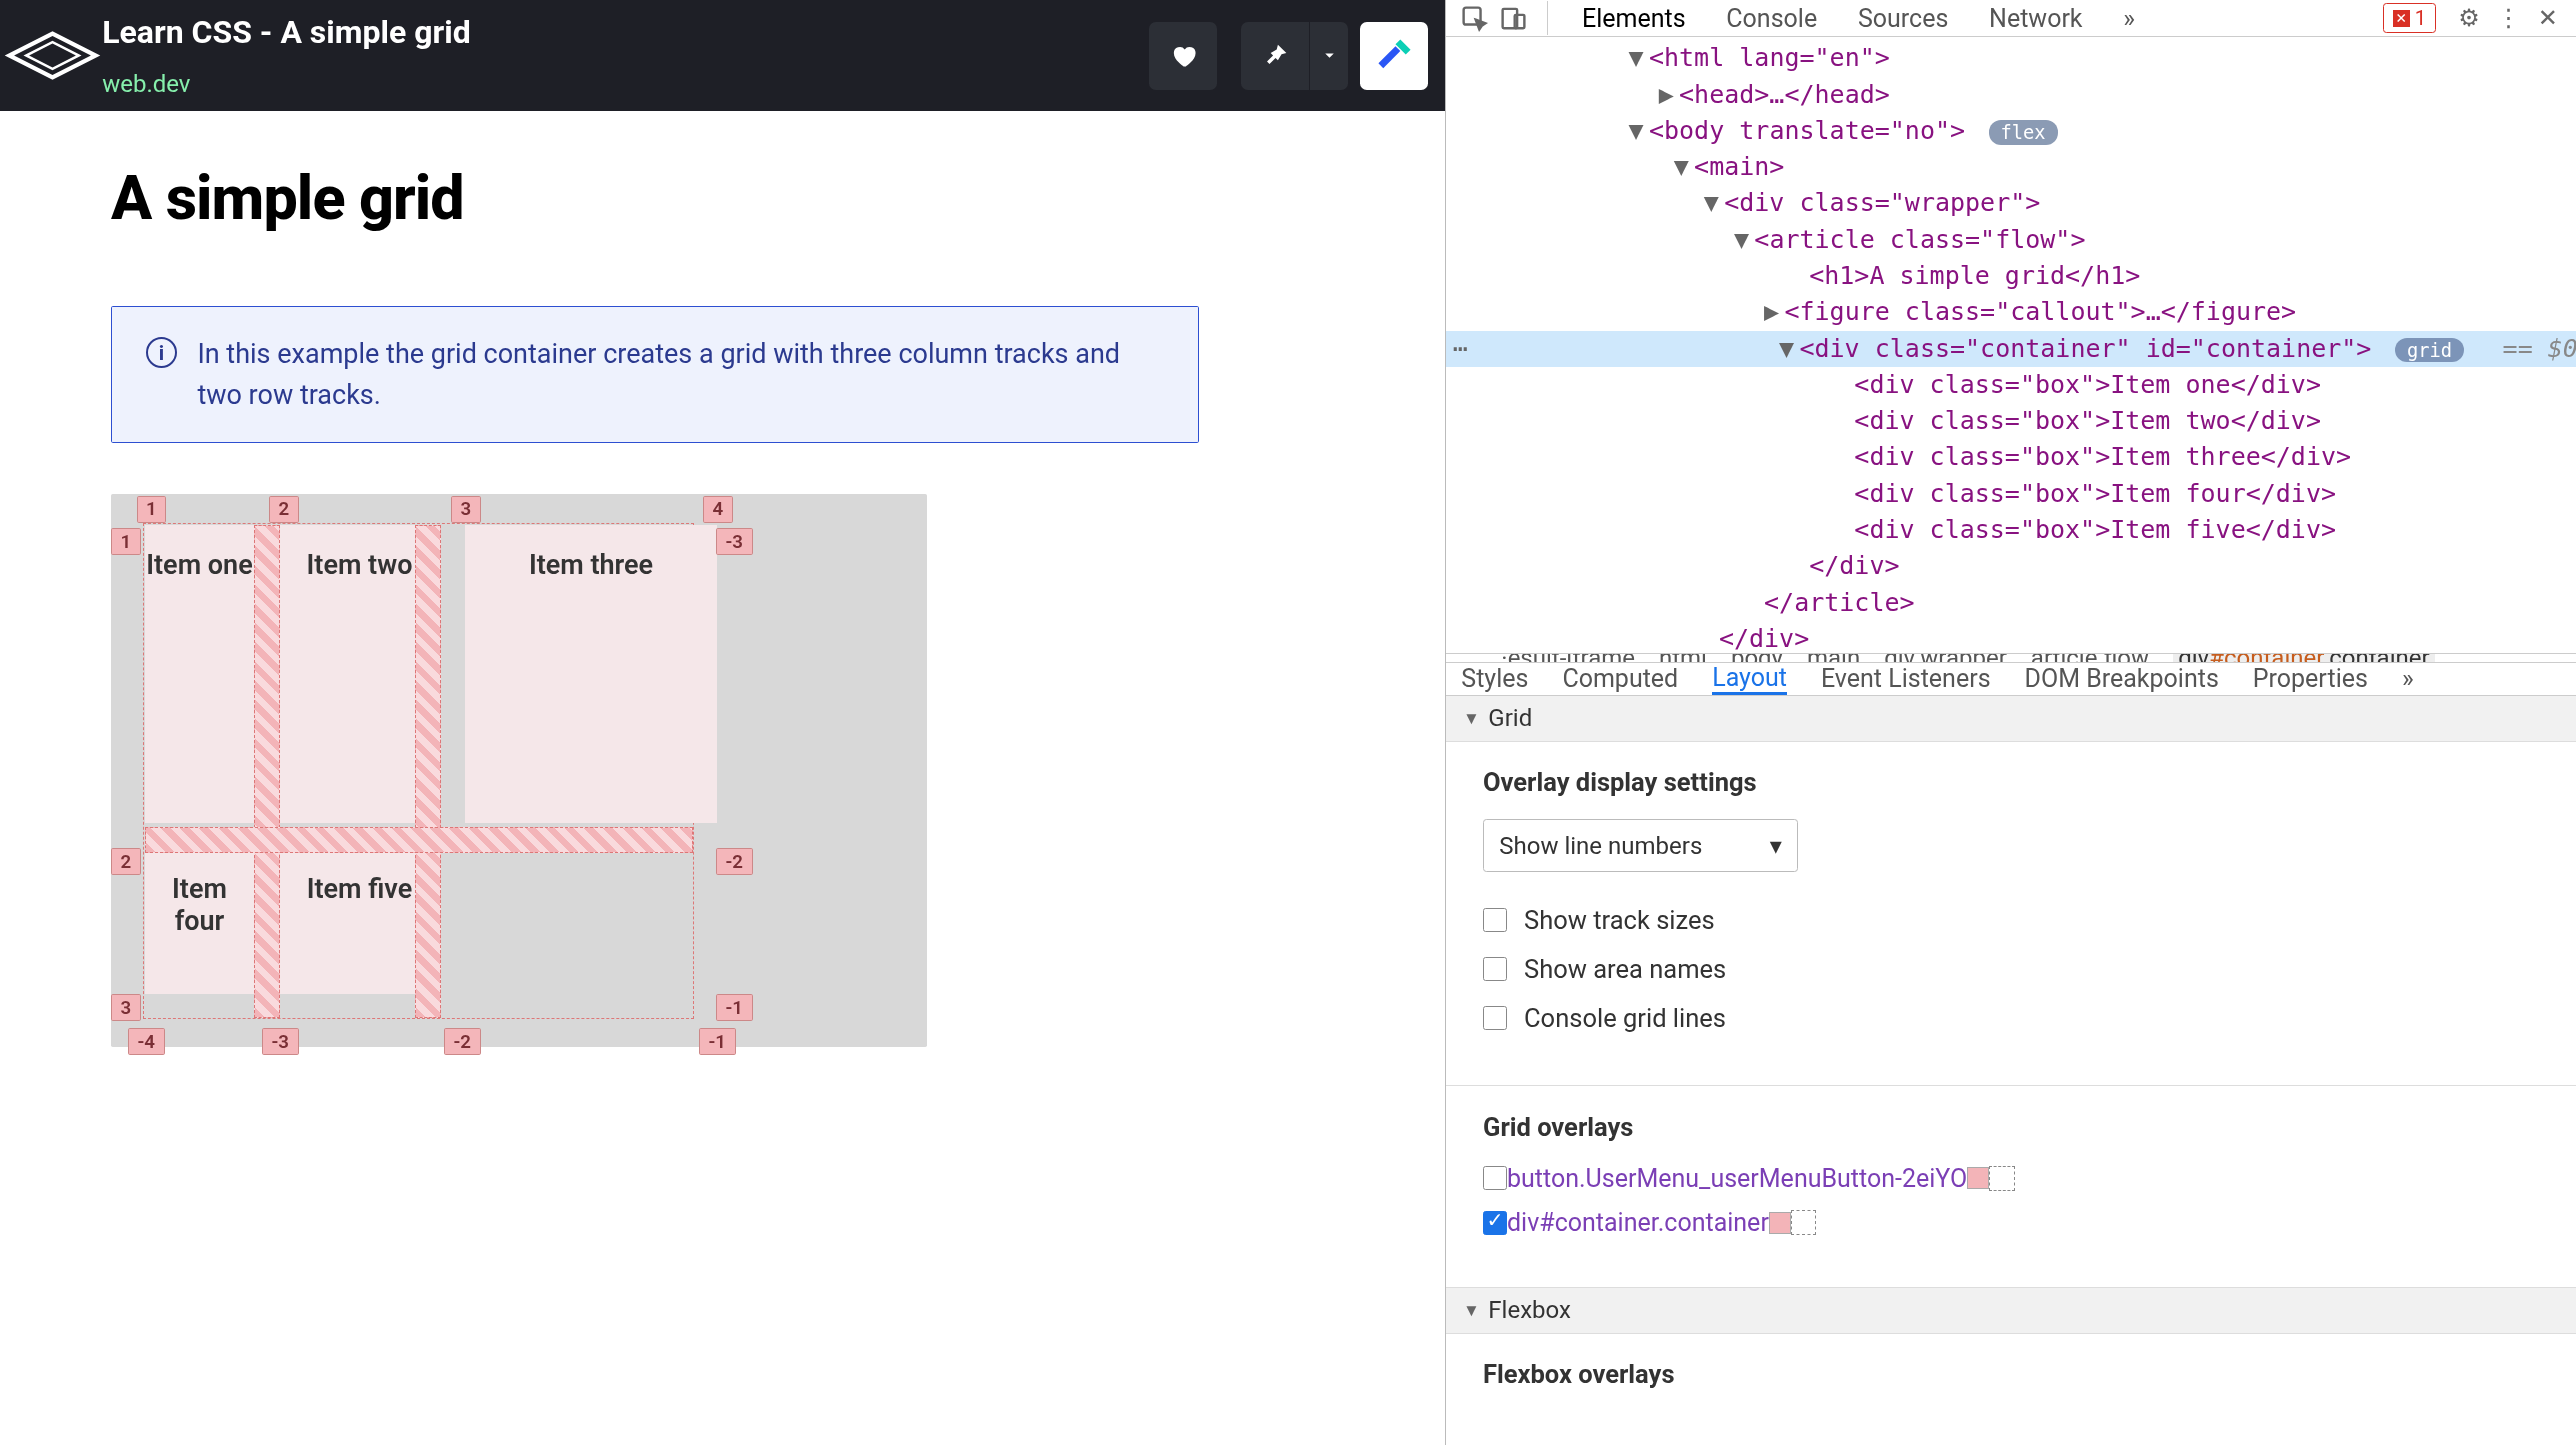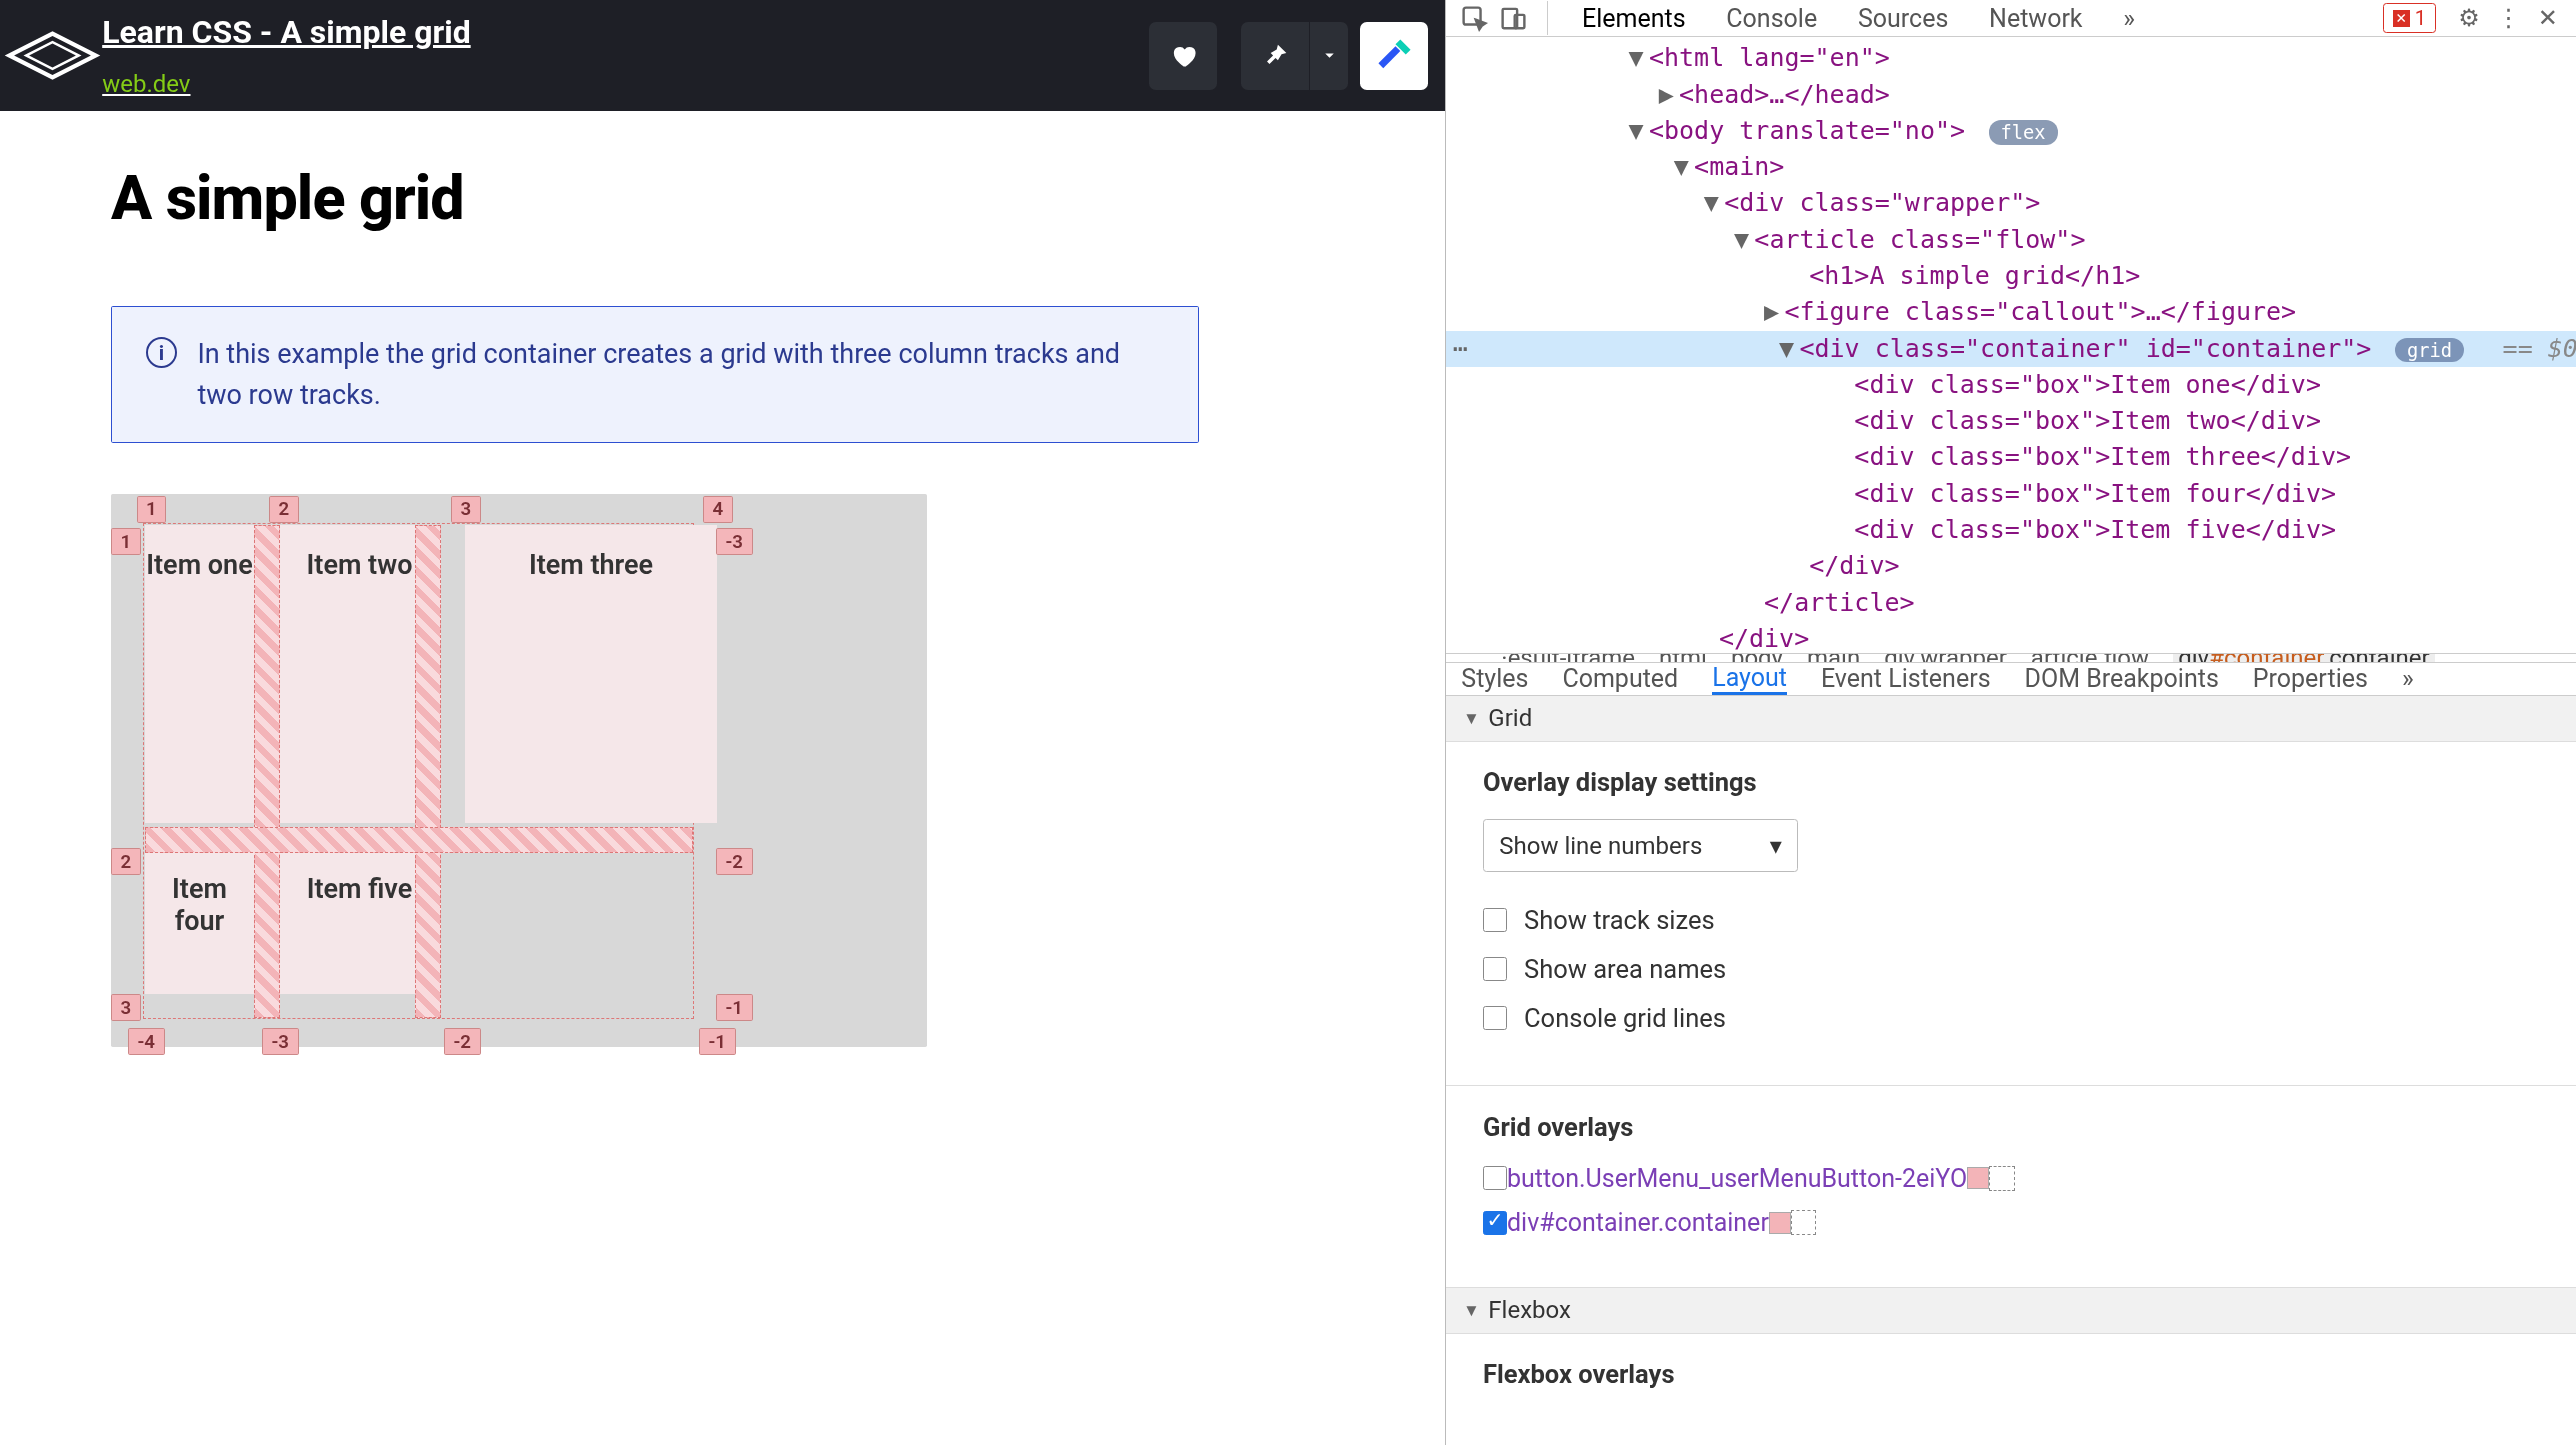--- a/index.html
+++ b/index.html
@@ -5,23 +5,23 @@
   * { box-sizing: border-box; margin: 0; padding: 0; }
   html, body { width: 2576px; height: 1445px; font-family: -apple-system, BlinkMacSystemFont, "Segoe UI", Roboto, sans-serif; overflow: hidden; }
   body { display: flex; }
 
   
   .left-pane { width: 1445px; height: 100%; background: #fff; display: flex; flex-direction: column; }
 
   .header { background: #1e1f26; height: 111px; display: flex; align-items: center; padding: 0 17px; color: #fff; }
   .logo-box { width: 51px; height: 51px; border: 5.1px solid #fff; transform: rotate(45deg) skew(-18deg,-18deg); margin: 0 24px 0 10.2px; position: relative; }
   .logo-box::before { content:""; position:absolute; inset:5.1px; border:3.4px solid #fff; }
-  .titles { flex:1;text-decoration:underline; }
+  .titles { flex:1; }
   .title { font-size: 32px; font-weight: 700; }
-  .subtitle { font-size: 24px; color: #84cc16; margin-top: 19px; }
+  .subtitle { font-size: 24px; color: #86efac; margin-top: 19px; }
   .hbtn { background: #2c2f36; color: #fff; border: none; border-radius: 6.8px; height: 68px; display: flex; align-items: center; justify-content: center; font-size: 25.5px; cursor: pointer; }
   .hbtn.icon-only { width: 68px; margin-left: 12px; }
   .change-view { padding: 0 27px; margin-left: 12px; gap: 13.6px; }
   .pin-group { display:flex; margin-left:12px; }
   .pin-group .hbtn { border-radius: 6.8px 0 0 6.8px; }
   .pin-group .hbtn.caret { border-radius: 0 6.8px 6.8px 0; width: 39px; margin-left: 0; border-left: 0.9px solid #1e1f26;}
   .hbtn.white { background:#fff; }
   .hbtn.white svg { width:41px; height:41px; }
 
   .page-body { padding: 51px 111px; }

